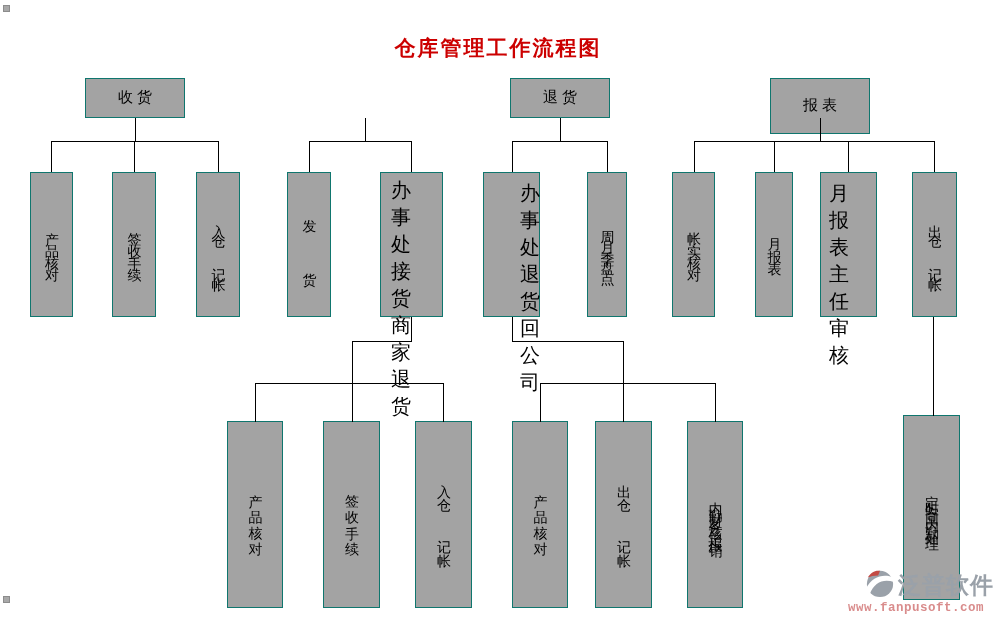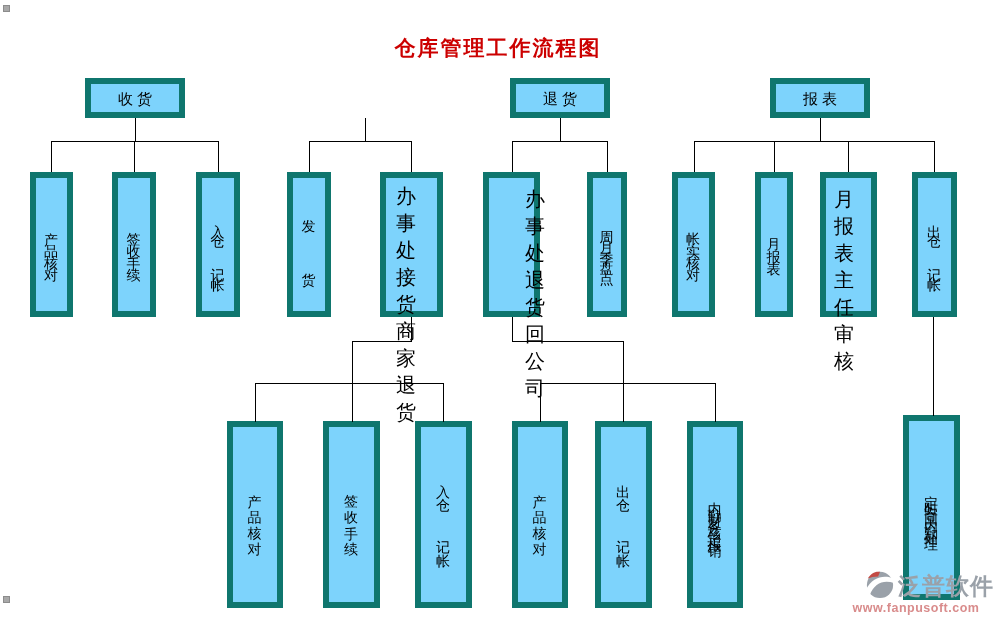--- a/index.html
+++ b/index.html
@@ -1,25 +1,25 @@
 <!DOCTYPE html>
 <html><head>
 <meta charset="utf-8">
 <style>
   html,body{margin:0;padding:0;background:#fff;}
   #canvas{
     position:relative;width:996px;height:617px;background:#fff;overflow:hidden;
-    font-family:Liberation Sans, sans-serif;color:#000;
+    font-family:Liberation Mono, monospace;color:#000;
   }
   .title{
     position:absolute;left:0;top:34px;width:996px;text-align:center;
     font-size:21px;font-weight:bold;letter-spacing:2px;
   }
   .box{
-    position:absolute;box-sizing:border-box;border:6px solid #0f766e;background:#7dd3fc;
+    position:absolute;box-sizing:border-box;border:1px solid #0f766e;background:#a3a3a3;
     display:flex;align-items:center;justify-content:center;
     font-size:14px;line-height:1;
   }
   .box.top{font-size:15px;letter-spacing:4px;text-indent:4px;}
   .vs{writing-mode:vertical-lr;text-orientation:upright;white-space:pre;}
   .wrap{
     display:block;text-align:left;word-break:break-all;
     font-size:20px;line-height:27px;
   }
   .line{position:absolute;background:#000;}
@@ -39,21 +39,21 @@
 <div id="canvas">
 
   <div class="title" style="color:#cc0000;">仓库管理工作流程图</div>
 
   <div class="box top" style="left:85px;top:78px;width:100px;height:40px;">
       <span>收货</span>
     </div>
   <div class="box top" style="left:510px;top:78px;width:100px;height:40px;">
       <span>退货</span>
     </div>
-  <div class="box top" style="left:770px;top:78px;width:100px;height:40px;">
+  <div class="box top" style="left:770px;top:78px;width:100px;height:56px;">
       <span>报表</span>
     </div>
 
   <div class="box" style="left:30px;top:172px;width:43px;height:145px;">
       <span class="vs" style="letter-spacing:12px;">产品核对</span>
     </div>
   <div class="box" style="left:112px;top:172px;width:44px;height:145px;">
       <span class="vs" style="letter-spacing:12px;">签收手续</span>
     </div>
   <div class="box" style="left:196px;top:172px;width:44px;height:145px;">

